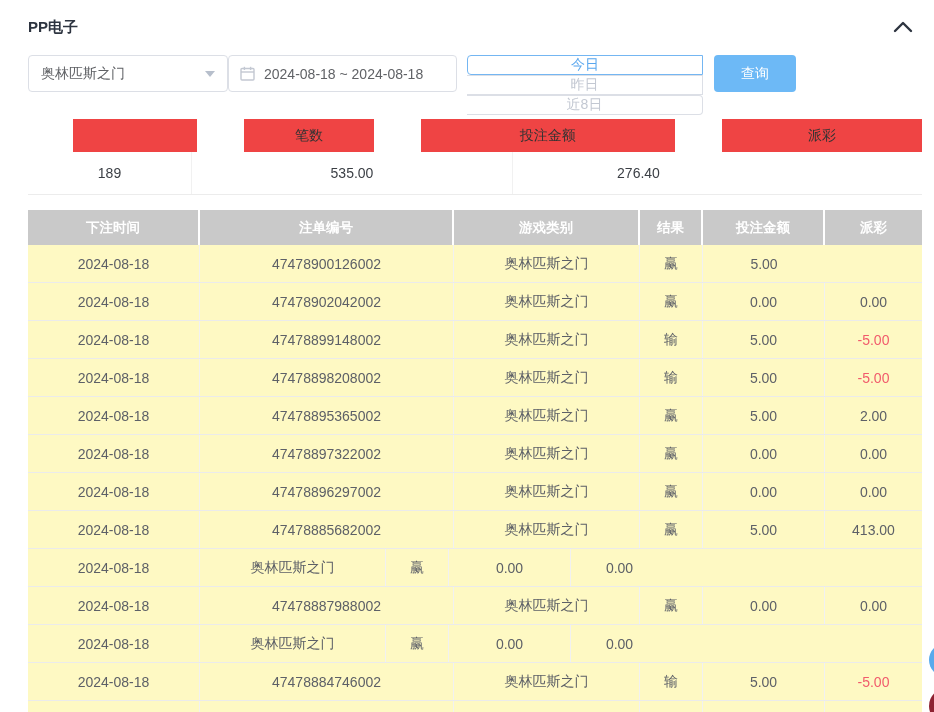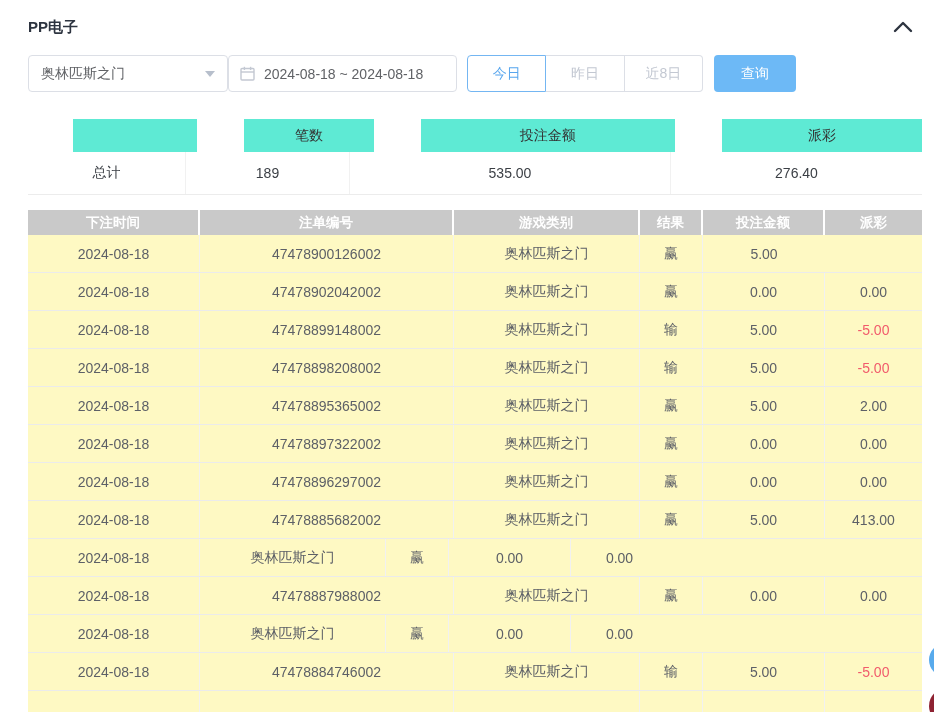--- a/index.html
+++ b/index.html
@@ -39,21 +39,21 @@
     border-right: 5px solid transparent;
     border-top: 6px solid #b7bfcc;
   }
   .date-box {
     margin-left: 0; width: 229px; height: 37px;
     border: 1px solid #dcdfe6; border-radius: 4px;
     display: flex; align-items: center; gap: 9px;
     padding: 0 11px; font-size: 14px; color: #606266; background: #fff;
     cursor: pointer; white-space: nowrap;
   }
-  .seg-group { margin-left: 10px; display: flex; width: 236px; height: 37px; }
+  .seg-group { margin-left: 10px; display: flex; width: 236px; height: 37px; flex-direction: column; }
   .seg {
     flex: 1; height: 37px;
     border: 1px solid #dcdfe6; border-left-width: 0;
     background: #fff; color: #c3c8d2; font-size: 14px;
     display: flex; align-items: center; justify-content: center;
     cursor: pointer;
   }
   .seg:first-child { border-left-width: 1px; border-radius: 4px 0 0 4px; }
   .seg:last-child { border-radius: 0 4px 4px 0; }
   .seg.active { border: 1px solid #74b6f2; color: #58a6ee; position: relative; z-index: 1; }
@@ -62,36 +62,36 @@
     background: #6db9f6; color: #ffffff; font-size: 14px;
     border: none; border-radius: 4px;
     display: flex; align-items: center; justify-content: center;
     cursor: pointer;
   }
 
   
   .summary-table { margin-top: 27px; }
   .sum-head { display: flex; height: 33px; }
   .sum-head .cell {
-    background: #5eead4; color: #333;
+    background: #ef4444; color: #333;
     display: flex; align-items: center; justify-content: center;
     font-size: 14px; border-right: 2px solid #ffffff; margin-left: 45px;
   }
   .sum-head .cell:last-child { border-right: none; }
   .sum-body { display: flex; height: 43px; border-bottom: 1px solid #ececec; }
   .sum-body .cell {
     display: flex; align-items: center; justify-content: center;
     font-size: 14px; color: #3b3f45; border-right: 1px solid #f1f1f1; background: #fff;
   }
   .sum-body .cell:last-child { border-right: none; }
   .sc0 { width: 158px; } .sc1 { width: 164px; } .sc2 { width: 321px; } .sc3 { width: 251px; }
 
   
   .bet-table { margin-top: 15px; }
-  .thead { display: flex; height: 25px; }
+  .thead { display: flex; height: 35px; }
   .thead .hcell {
     background: #c9c9c9; color: #ffffff; font-weight: bold;
     display: flex; align-items: center; justify-content: center;
     font-size: 13.5px; border-right: 2px solid #ffffff;
   }
   .thead .hcell:last-child { border-right: none; }
   .trow { display: flex; height: 38px; border-bottom: 1px solid #ebebeb; background: #fef9c3; }
   .tcell {
     display: flex; align-items: center; justify-content: center;
     font-size: 14px; color: #5d6067; border-right: 1px solid #f1f1f1;
@@ -147,21 +147,20 @@
   </div>
 
   <div class="summary-table">
     <div class="sum-head">
       <div class="cell sc0"></div>
       <div class="cell sc1">笔数</div>
       <div class="cell sc2">投注金额</div>
       <div class="cell sc3">派彩</div>
     </div>
     <div class="sum-body">
-      <div class="cell sc0">总计</div>
       <div class="cell sc1">189</div>
       <div class="cell sc2">535.00</div>
       <div class="cell sc3">276.40</div>
     </div>
   </div>
 
   <div class="bet-table">
     <div class="thead">
       <div class="hcell c0">下注时间</div>
       <div class="hcell c1">注单编号</div>

